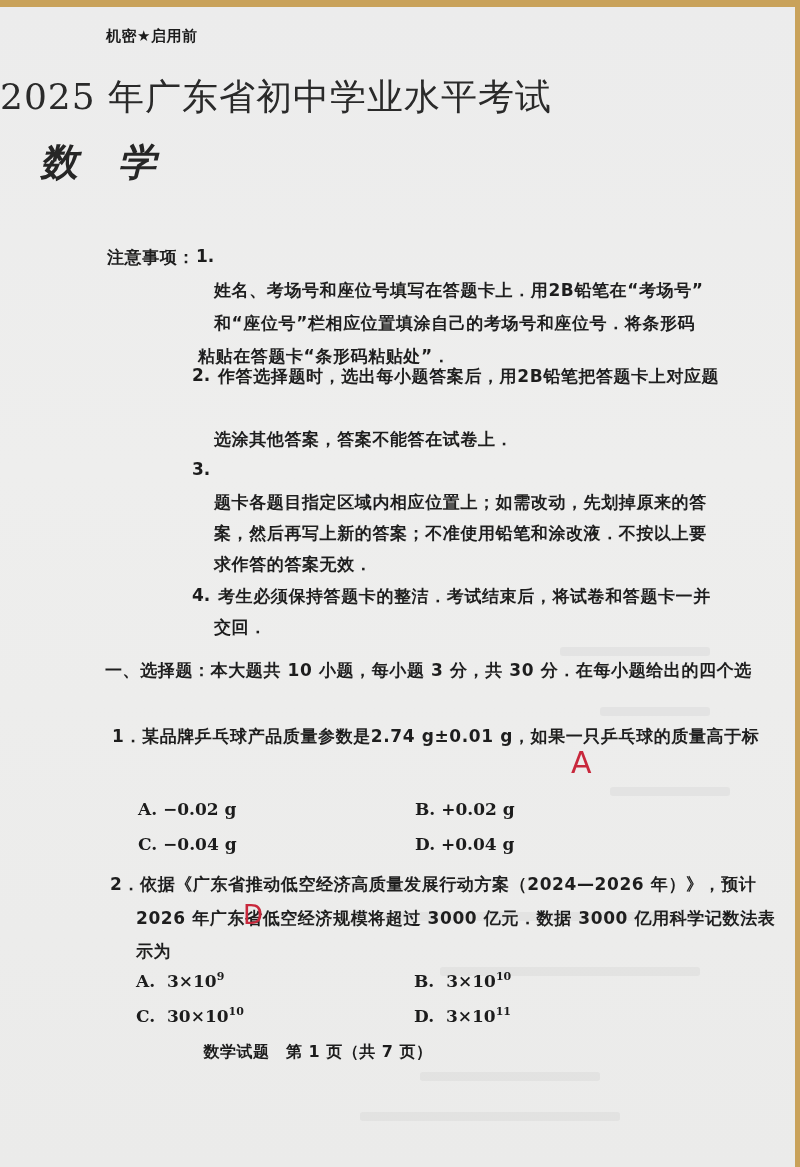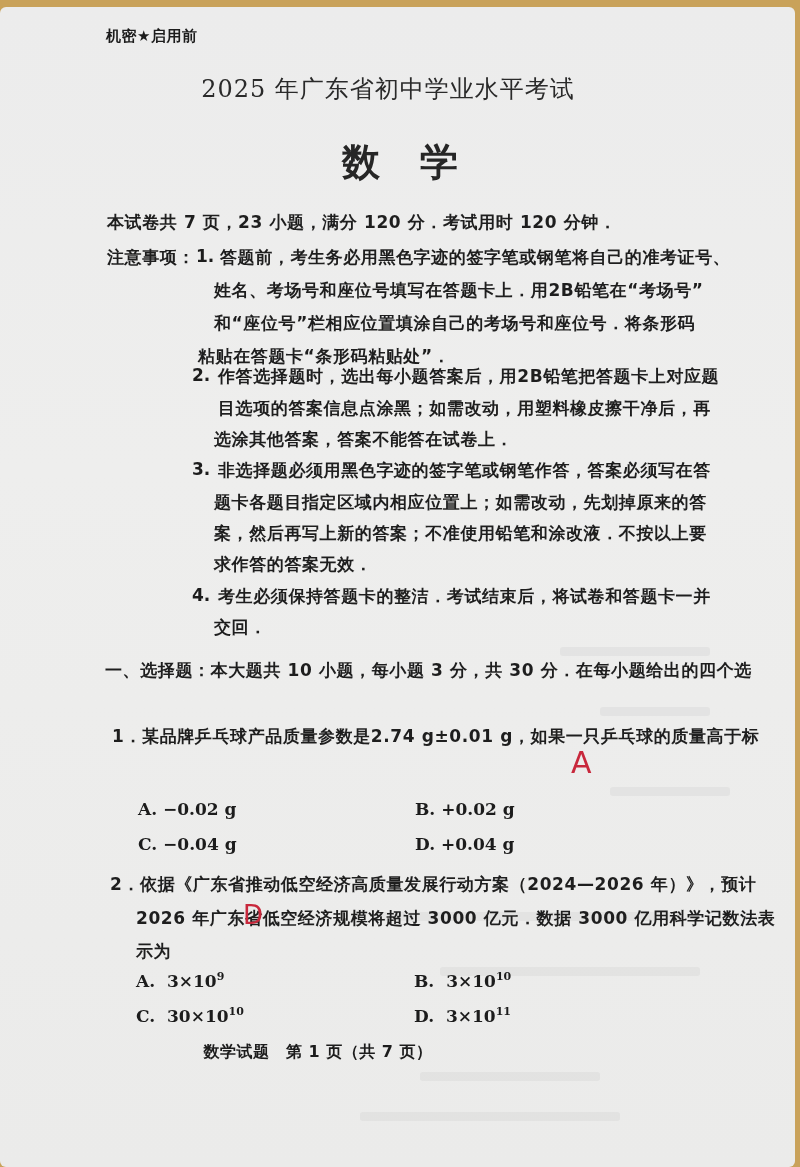--- a/index.html
+++ b/index.html
@@ -5,29 +5,28 @@
   html, body { margin: 0; padding: 0; }
   body {
     width: 800px; height: 1167px; overflow: hidden; position: relative;
     background: #c9a25a;
     font-family: "DejaVu Serif", serif;
     color: #1c1c1c;
   }
   .paper {
     position: absolute; left: 0; top: 7px; width: 795px; height: 1160px;
     background: linear-gradient(180deg, #ececec 0%, #eeeeed 40%, #ebebea 100%);
-    border-radius: 6px;
   }
   .ghost {
     position: absolute; height: 9px; background: rgba(150,150,150,0.10); border-radius: 3px;
   }
   .abs { position: absolute; white-space: nowrap; }
   .conf { left: 106px; top: 20px; font-size: 15px; font-weight: bold; font-family: "DejaVu Sans", sans-serif; letter-spacing: 0.5px; }
-  .title { left: 0; width: 776px; text-align: center; top: 66px; font-size: 24px; letter-spacing: 1px; color: #2a2a2a; }
-  .subject { left: 0; width: 800px; text-align: center; top: 130px; font-size: 38px; font-weight: bold; font-family: "DejaVu Sans", sans-serif; letter-spacing: 40px; text-indent: 40px; color: #262626; }
+  .title { left: 0; width: 776px; top: 66px; font-size: 36px; letter-spacing: 1px; color: #2a2a2a; }
+  .subject { left: 0; width: 800px; text-align: left; top: 130px; font-size: 38px; font-weight: bold; font-family: "DejaVu Sans", sans-serif; letter-spacing: 40px; text-indent: 40px; color: #262626; font-style: italic; }
   .line { font-size: 17px; font-weight: bold; font-family: "DejaVu Sans", sans-serif; color: #1e1e1e; letter-spacing: 0.6px; }
   .note-num { font-size: 17px; font-weight: bold; font-family: "DejaVu Sans", sans-serif; }
   .opt { font-size: 17px; font-weight: bold; font-family: "DejaVu Serif", serif; }
   .opt sup { font-size: 11px; }
   .hand { color: #c8283c; font-family: "DejaVu Sans", sans-serif; font-weight: normal; }
   .footer { left: 0; width: 636px; text-align: center; top: 1035px; font-size: 16px; font-weight: bold; font-family: "DejaVu Sans", sans-serif; letter-spacing: 0.5px; }
 </style>
 </head>
 <body>
 
@@ -38,37 +37,33 @@
   <div class="ghost" style="left:610px;top:780px;width:120px;"></div>
   <div class="ghost" style="left:380px;top:905px;width:300px;"></div>
   <div class="ghost" style="left:440px;top:960px;width:260px;"></div>
   <div class="ghost" style="left:420px;top:1065px;width:180px;"></div>
   <div class="ghost" style="left:360px;top:1105px;width:260px;"></div>
 
   <div class="abs conf">机密★启用前</div>
   <div class="abs title">2025 年广东省初中学业水平考试</div>
   <div class="abs subject">数学</div>
 
-  <div class="abs line" style="left:107px;top:204px;">本试卷共 7 页，23 小题，满分 120 分．考试用时 120 分钟．</div>
 
   <div class="abs line" style="left:107px;top:239px;">注意事项：</div>
 
   <div class="abs note-num" style="left:196px;top:239px;">1.</div>
-  <div class="abs line" style="left:220px;top:239px;">答题前，考生务必用黑色字迹的签字笔或钢笔将自己的准考证号、</div>
   <div class="abs line" style="left:214px;top:272px;">姓名、考场号和座位号填写在答题卡上．用2B铅笔在“考场号”</div>
   <div class="abs line" style="left:214px;top:305px;">和“座位号”栏相应位置填涂自己的考场号和座位号．将条形码</div>
   <div class="abs line" style="left:198px;top:324px;margin-top:14px;">粘贴在答题卡“条形码粘贴处”．</div>
 
   <div class="abs note-num" style="left:192px;top:358px;">2.</div>
   <div class="abs line" style="left:218px;top:358px;">作答选择题时，选出每小题答案后，用2B铅笔把答题卡上对应题</div>
-  <div class="abs line" style="left:218px;top:390px;">目选项的答案信息点涂黑；如需改动，用塑料橡皮擦干净后，再</div>
   <div class="abs line" style="left:214px;top:421px;">选涂其他答案，答案不能答在试卷上．</div>
 
   <div class="abs note-num" style="left:192px;top:452px;">3.</div>
-  <div class="abs line" style="left:218px;top:452px;">非选择题必须用黑色字迹的签字笔或钢笔作答，答案必须写在答</div>
   <div class="abs line" style="left:214px;top:515px;">案，然后再写上新的答案；不准使用铅笔和涂改液．不按以上要</div>
   <div class="abs line" style="left:214px;top:484px;">题卡各题目指定区域内相应位置上；如需改动，先划掉原来的答</div>
   <div class="abs line" style="left:214px;top:546px;">求作答的答案无效．</div>
 
   <div class="abs note-num" style="left:192px;top:578px;">4.</div>
   <div class="abs line" style="left:218px;top:578px;">考生必须保持答题卡的整洁．考试结束后，将试卷和答题卡一并</div>
   <div class="abs line" style="left:214px;top:609px;">交回．</div>
 
   <div class="abs line" style="left:105px;top:652px;">一、选择题：本大题共 10 小题，每小题 3 分，共 30 分．在每小题给出的四个选</div>
 

